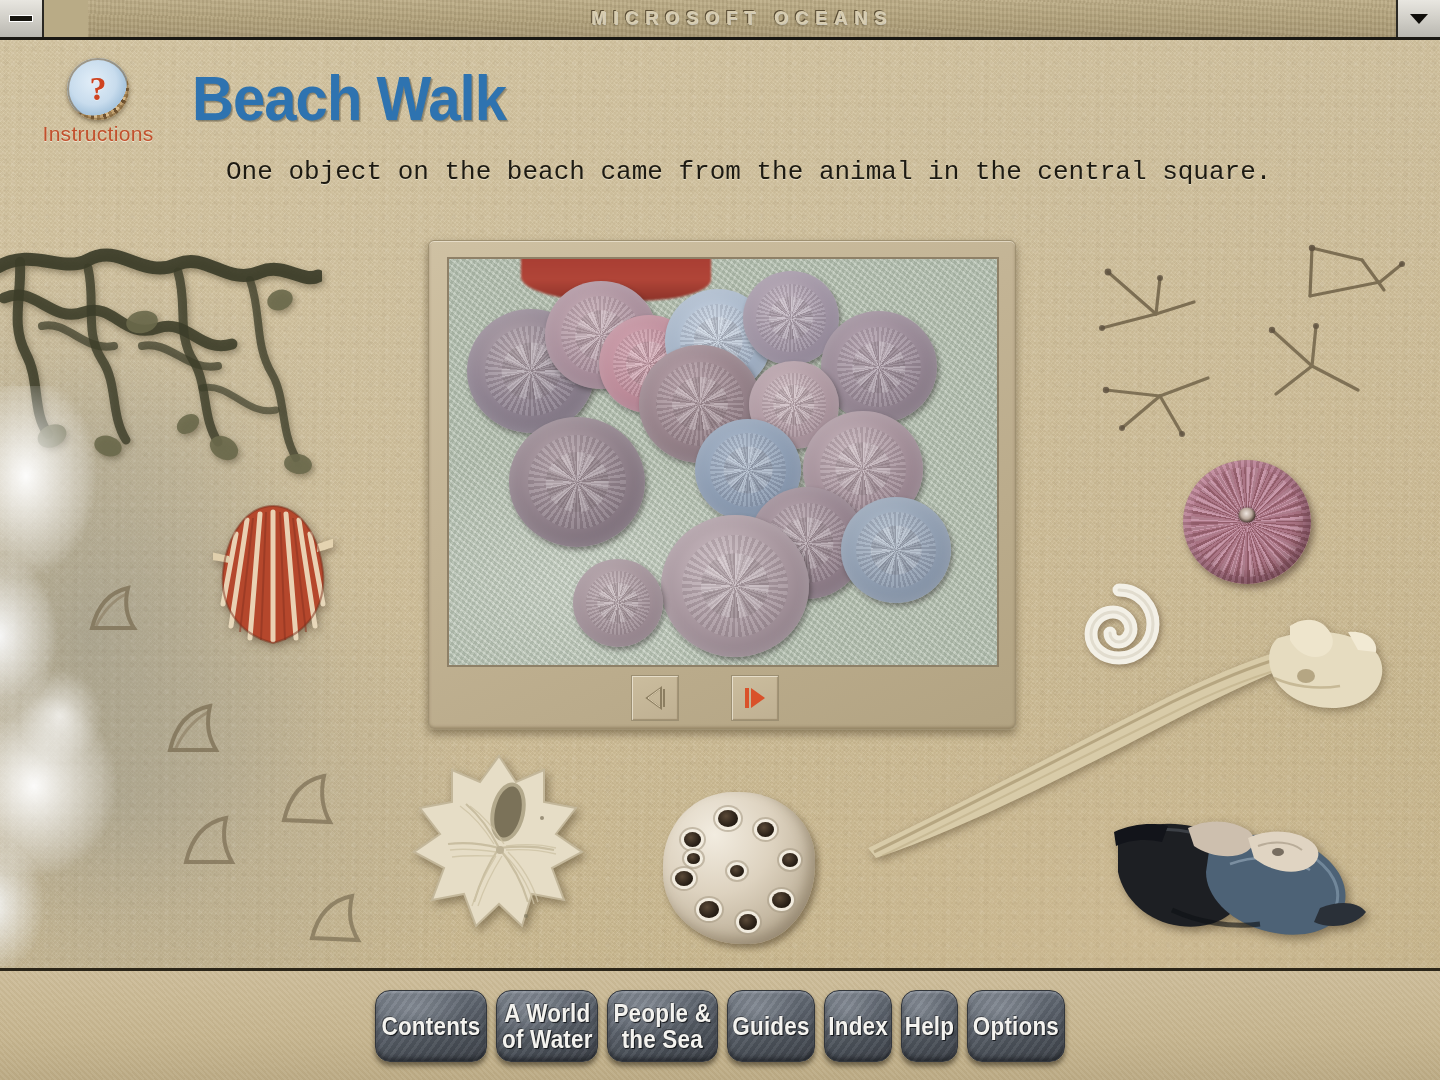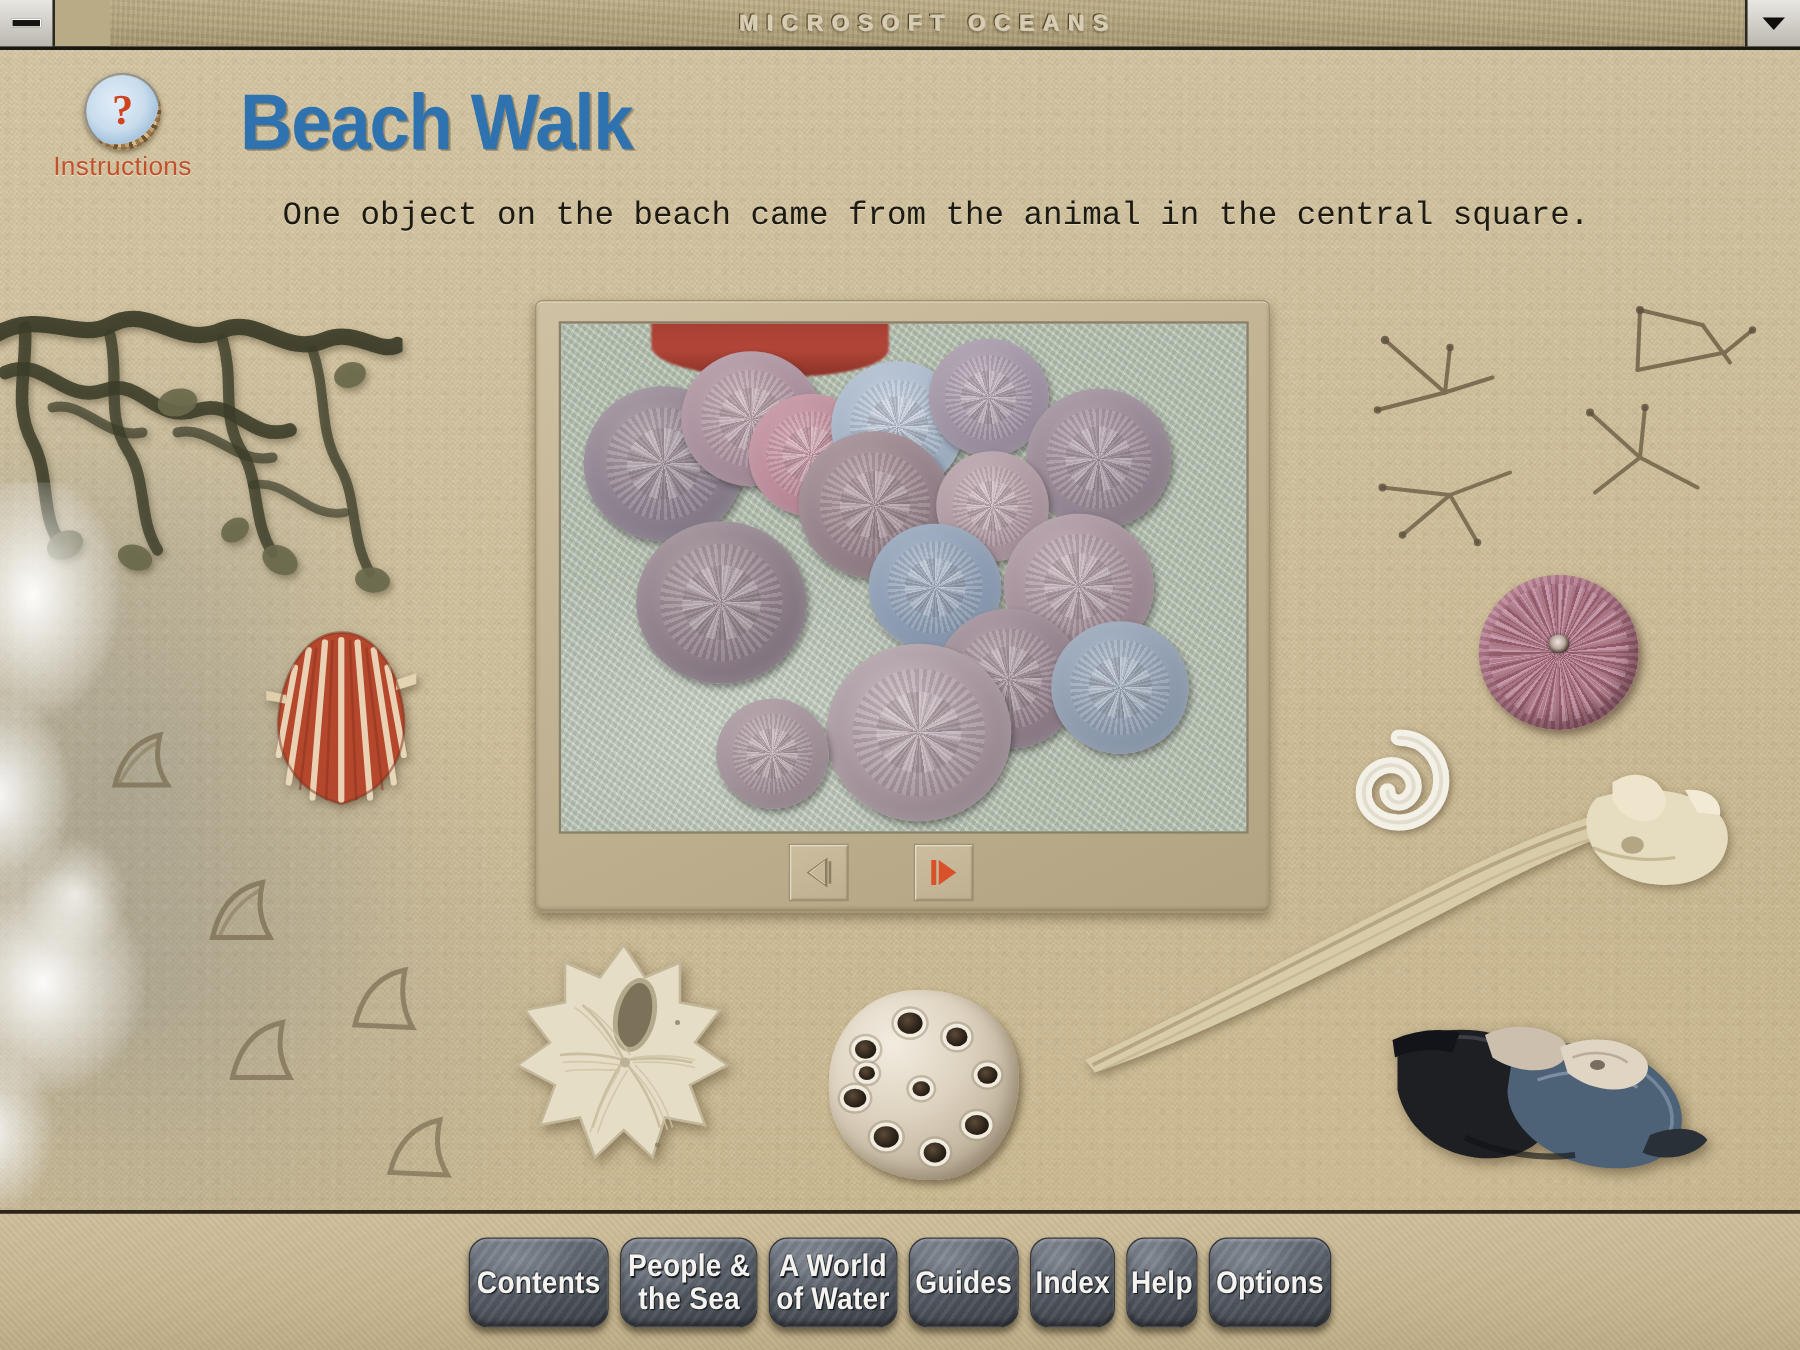--- a/index.html
+++ b/index.html
@@ -672,26 +672,26 @@
   <div class="instructions">
     <div>One object on the beach came from the animal in the central square.</div>
   </div>
 
 
   <div class="navbar">
     <div class="navbtn">
         <span>Contents</span>
       </div>
     <div class="navbtn">
+        <span>A World
+of Water</span>
+      </div>
+    <div class="navbtn">
         <span>People &amp;
 the Sea</span>
-      </div>
-    <div class="navbtn">
-        <span>A World
-of Water</span>
       </div>
     <div class="navbtn">
         <span>Guides</span>
       </div>
     <div class="navbtn">
         <span>Index</span>
       </div>
     <div class="navbtn">
         <span>Help</span>
       </div>

